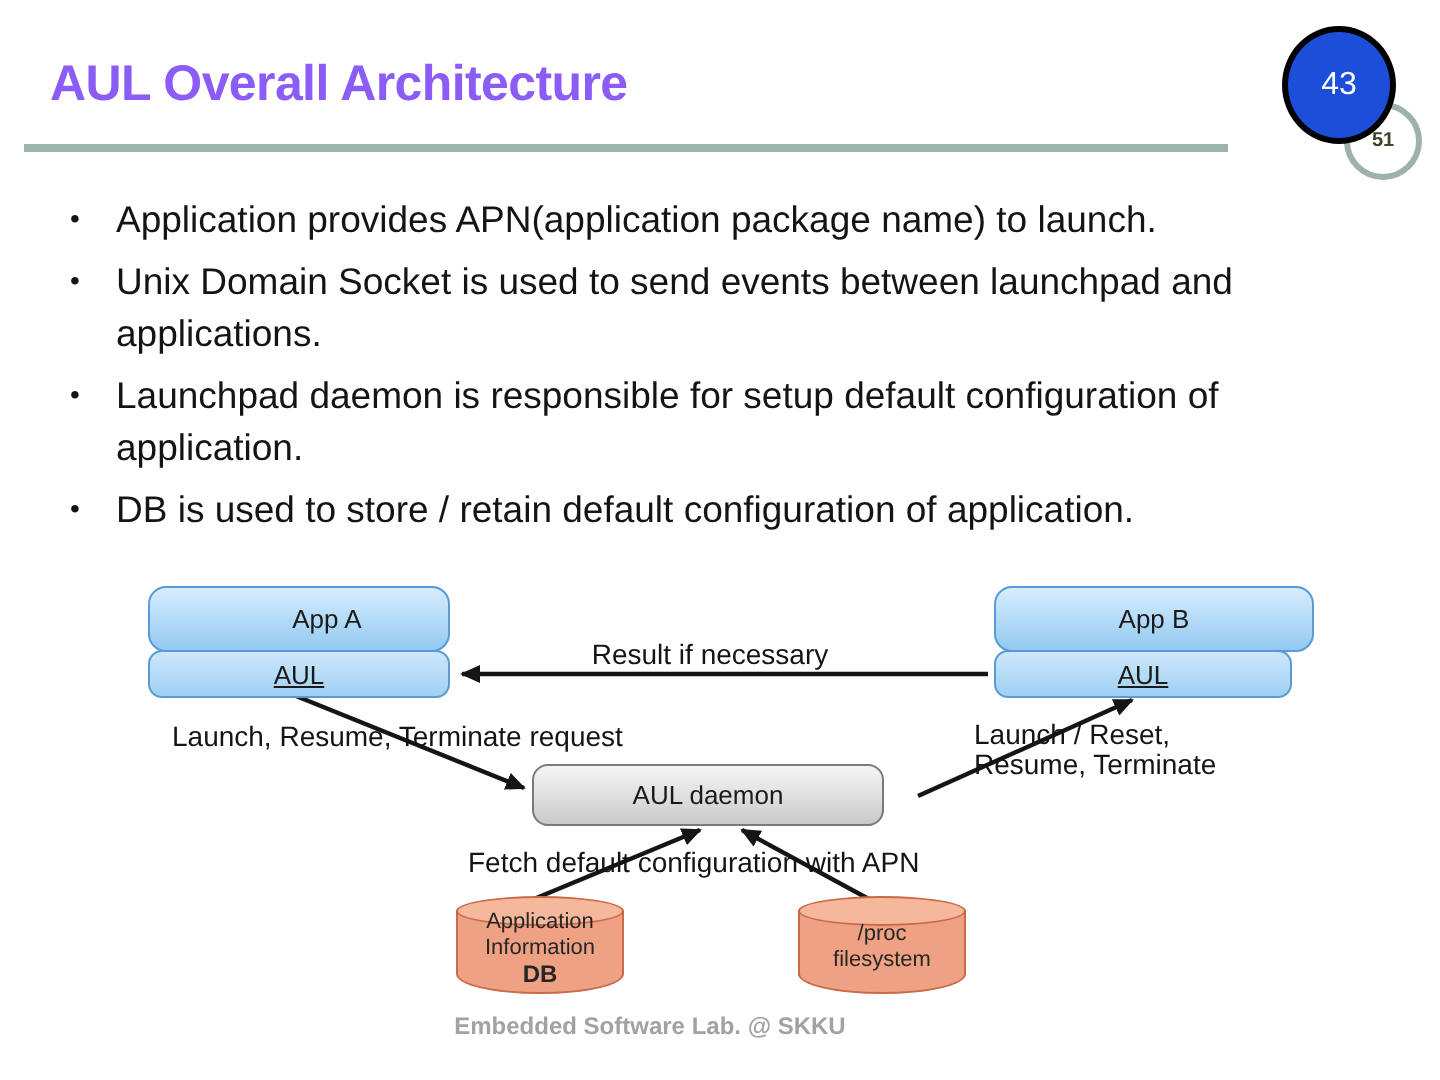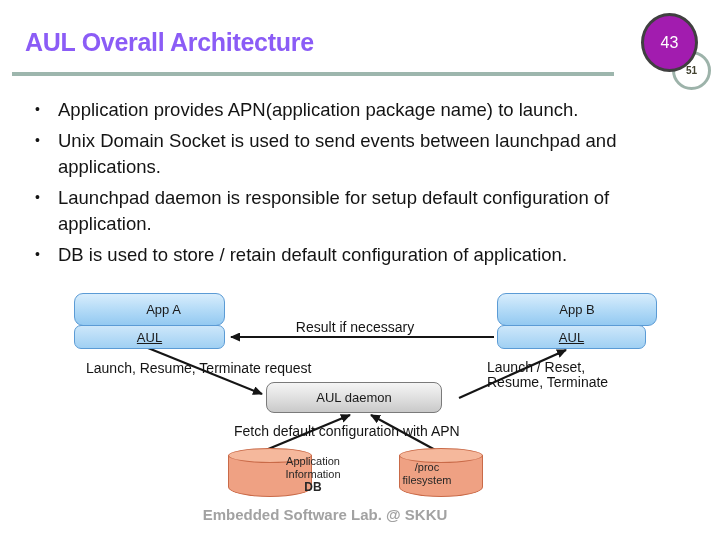--- a/index.html
+++ b/index.html
@@ -8,21 +8,21 @@
     font-family:"Liberation Sans", sans-serif; overflow:hidden;
   }
   
   .title {
     position:absolute; left:25px; top:28px; font-size:25px; font-weight:bold;
     color:#8b5cf6; letter-spacing:-0.3px; white-space:nowrap;
   }
   .rule { position:absolute; left:12px; top:72px; width:602px; height:4px; background:#9db6ad; }
   .badge-big {
     position:absolute; left:641px; top:13px; width:51px; height:53px; border-radius:50%;
-    background:#a21caf; border:3px solid #404040; color:#ffffff; font-size:16px;
+    background:#1d4ed8; border:3px solid #000000; color:#ffffff; font-size:16px;
     display:flex; align-items:center; justify-content:center; z-index:2;
   }
   .badge-small {
     position:absolute; left:672px; top:51px; width:33px; height:33px; border-radius:50%;
     background:#ffffff; border:3px solid #9db3aa; color:#41412f; font-size:10px; font-weight:bold;
     display:flex; align-items:center; justify-content:center; z-index:1;
   }
   
   .bullets { position:absolute; left:30px; top:97px; color:#141414; }
   .bullet { position:relative; padding-left:28px; margin-bottom:5px; font-size:18.5px; line-height:26px; }
@@ -59,31 +59,31 @@
     position:absolute; box-sizing:border-box; width:84px; height:15px;
     background:#f5b89c; border:1.5px solid #c96a48; border-radius:50%; z-index:3;
   }
   .cyl-text {
     position:absolute; width:84px; text-align:center; font-size:11px; line-height:13px;
     color:#262626; z-index:4;
   }
   .cyl-line-bold { font-weight:bold; font-size:12px; }
   .db-body  { left:228px; top:455px; }
   .db-top   { left:228px; top:448px; }
-  .db-text  { left:228px; top:455px;margin-left:43px; }
+  .db-text  { left:228px; top:455px; }
   .proc-body{ left:399px; top:455px; }
   .proc-top { left:399px; top:448px; }
-  .proc-text{ left:385px; top:461px; }
+  .proc-text{ left:399px; top:461px; }
   
   .arrows { position:absolute; left:0; top:0; width:720px; height:540px; z-index:1; }
   .arrows line { stroke:#151515; stroke-width:2.2; }
   
   .footer {
     position:absolute; left:0; top:506px; width:650px; text-align:center;
-    font-size:15px; font-weight:bold; color:#a2a2a2;
+    font-size:12px; font-weight:bold; color:#a2a2a2;
   }
 </style>
 </head>
 <body>
 
 <div class="slide">
 
   <div class="title">AUL Overall Architecture</div>
   <div class="rule"></div>
   <div class="badge-big">43</div>

